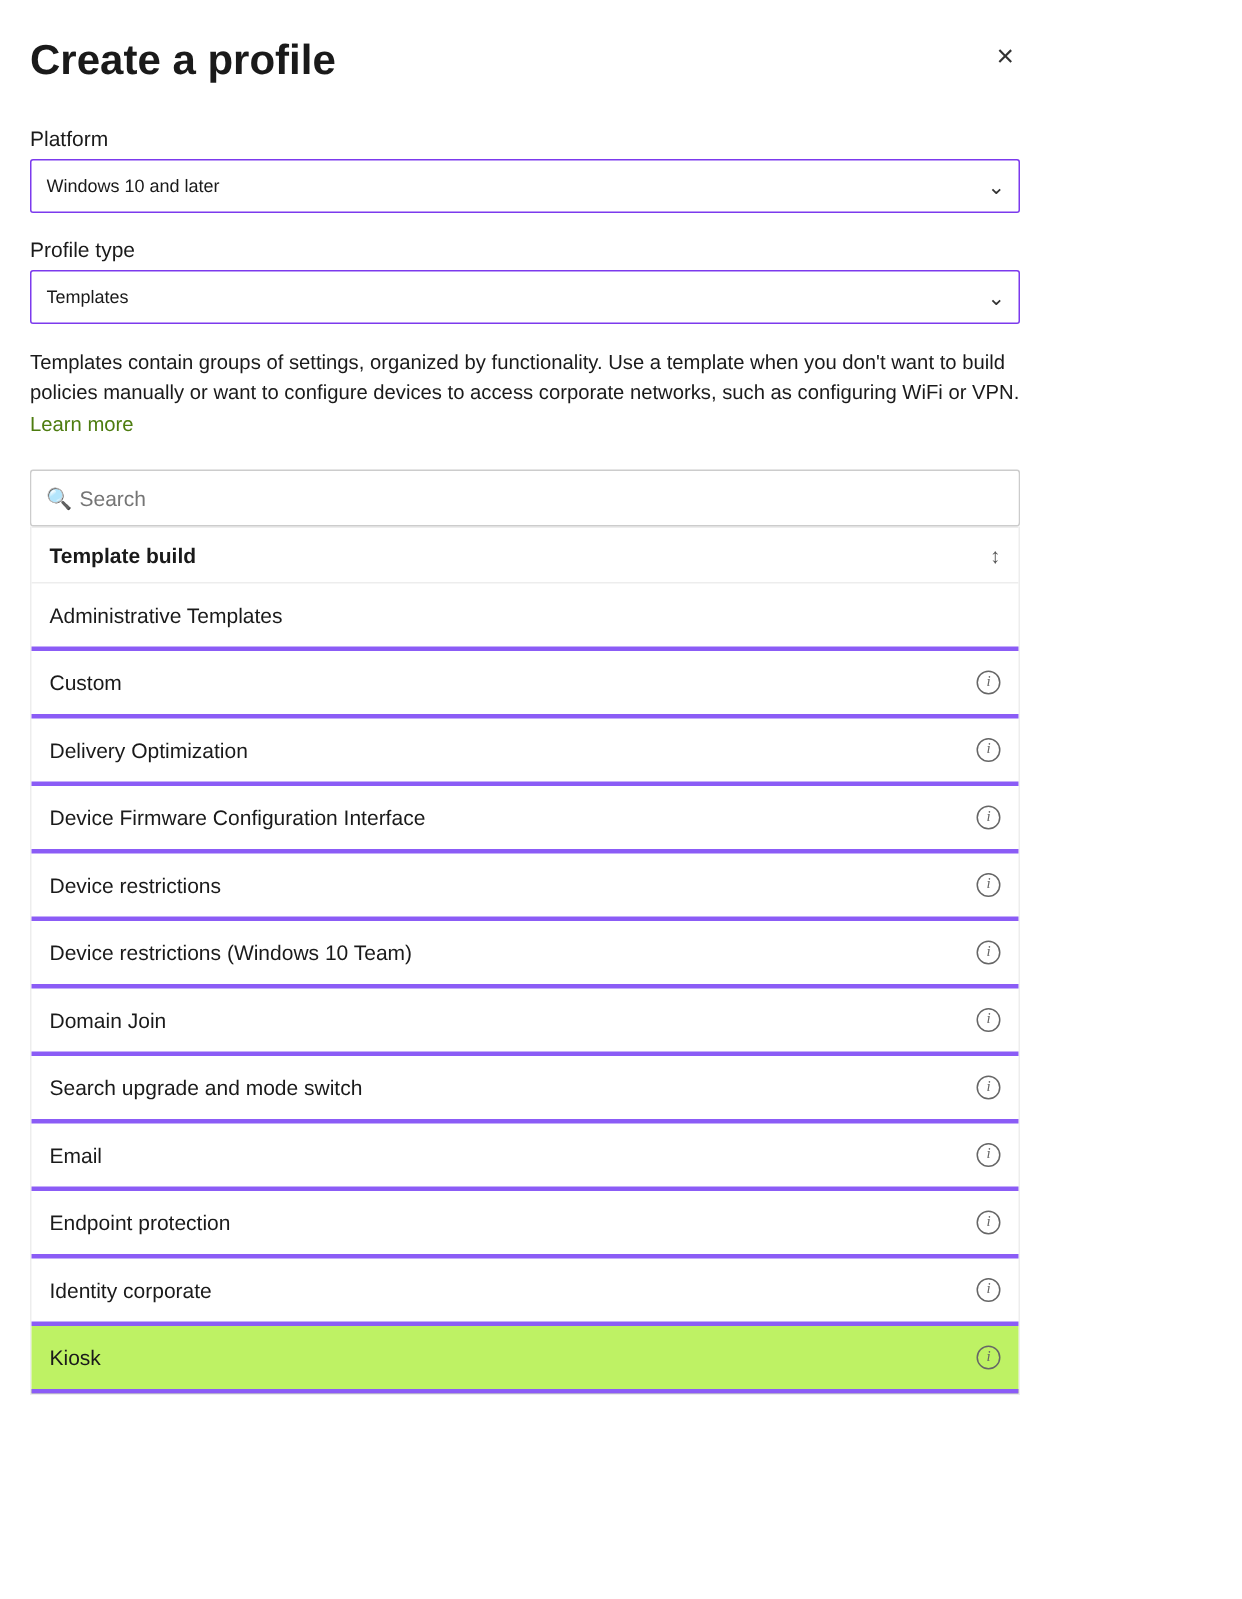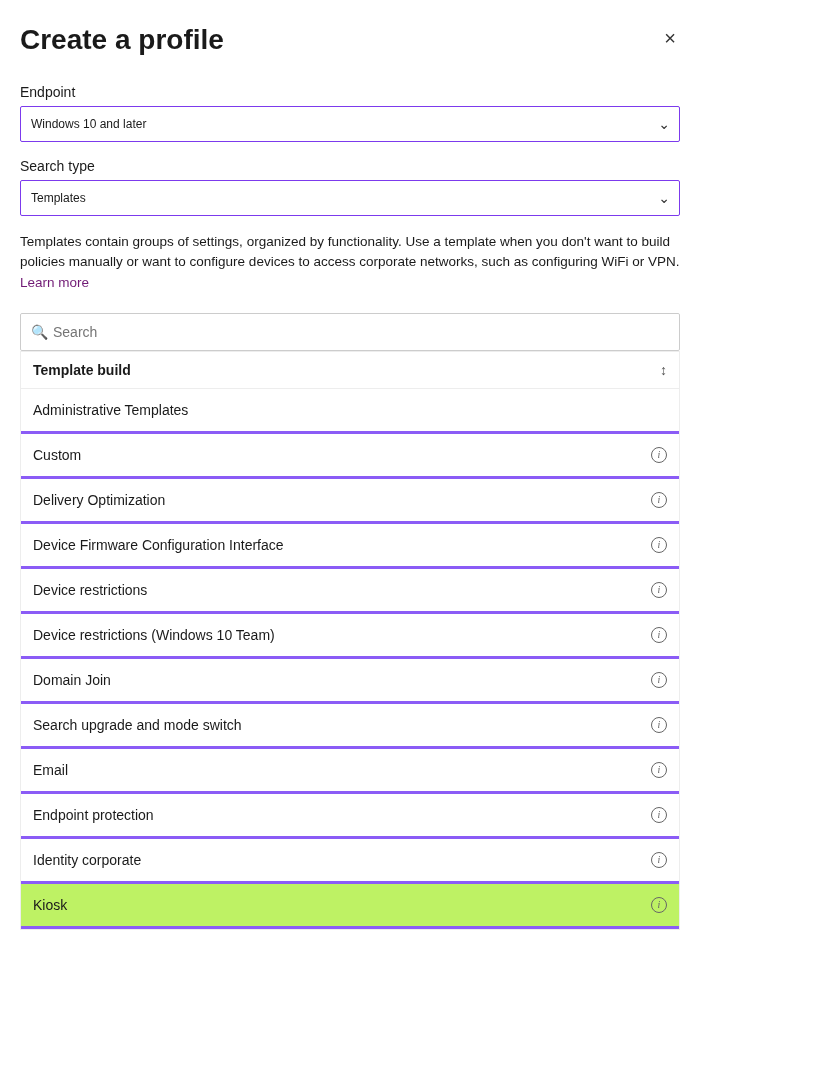--- a/index.html
+++ b/index.html
@@ -88,21 +88,21 @@
     }
 
     .description-text {
       font-size: 13.5px;
       color: #1a1a1a;
       line-height: 1.5;
       margin-bottom: 20px;
     }
 
     .learn-more-link {
-      color: #701a75;
+      color: #4d7c0f;
       text-decoration: none;
     }
 
     .search-box-wrapper {
       position: relative;
       margin-bottom: 0;
     }
 
     .search-box {
       width: 100%;
@@ -194,34 +194,34 @@
 <body>
 
 <div class="panel">
 
   <div class="panel-header">
     <h1 class="panel-title">Create a profile</h1>
     <button class="close-btn">×</button>
   </div>
 
   <div class="form-section">
-    <label class="form-label">Endpoint</label>
+    <label class="form-label">Platform</label>
     <div class="select-wrapper">
       <select class="select-box">
         <option>Windows 10 and later</option>
         <option>iOS/iPadOS</option>
         <option>Android</option>
         <option>macOS</option>
       </select>
       <span class="select-chevron">⌄</span>
     </div>
   </div>
 
   <div class="form-section">
-    <label class="form-label">Search type</label>
+    <label class="form-label">Profile type</label>
     <div class="select-wrapper">
       <select class="select-box">
         <option>Templates</option>
         <option>Settings catalog</option>
       </select>
       <span class="select-chevron">⌄</span>
     </div>
   </div>
 
   <p class="description-text">

